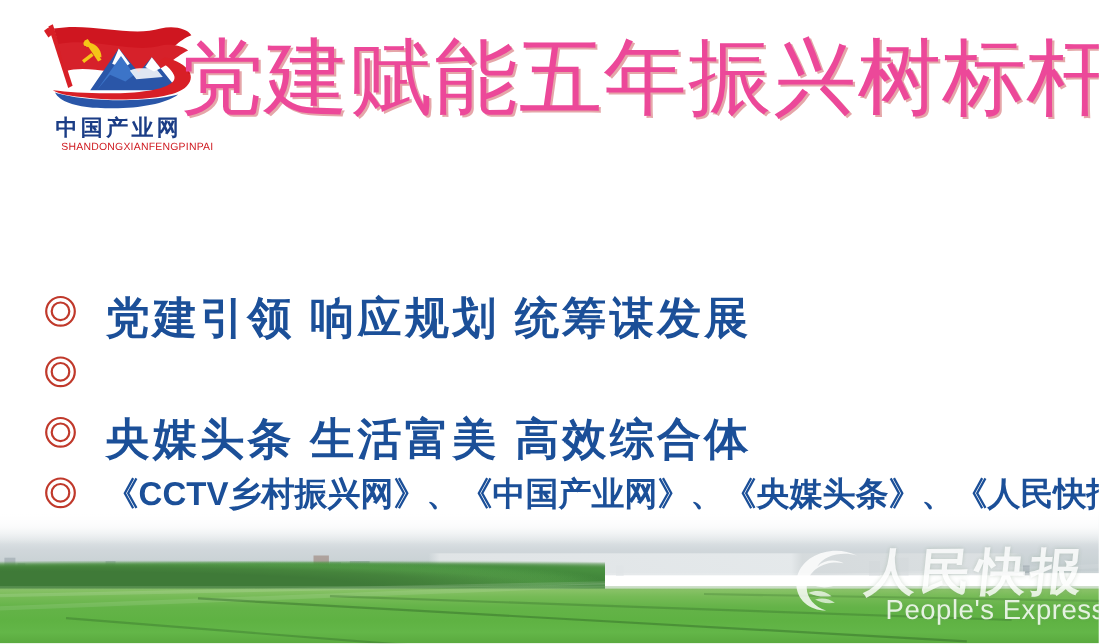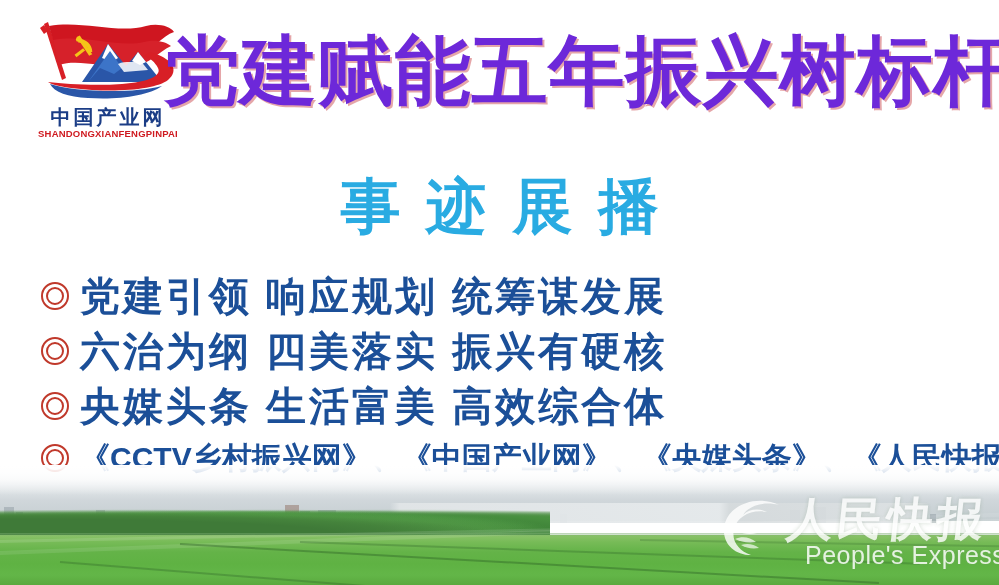--- a/index.html
+++ b/index.html
@@ -136,43 +136,43 @@
     font-size: 20px;
     font-weight: bold;
     color: #1b3d86;
     letter-spacing: 3px;
     line-height: 22px;
     white-space: nowrap;
   }
   .logo-py {
     position: absolute;
     left: 0; top: 110px; width: 172px;
-    text-align: center;
+    text-align: right;
     font-size: 9.5px;
-    font-weight: bold;
+    font-weight: normal;
     color: #cf1a20;
     letter-spacing: 0.2px;
     line-height: 11px;
     white-space: nowrap;
   }
 
   
   .headline {
     position: absolute;
     left: 192px;
     top: 22px;
     width: 790px;
     height: 98px;
     display: flex;
     align-items: center;
     justify-content: center;
     font-size: 76px;
     line-height: 84px;
-    font-weight: bold;
-    color: #6d28d9;
+    font-weight: normal;
+    color: #ec4899;
     letter-spacing: 1px;
     white-space: nowrap;
     text-shadow: 2px 2px 0 rgba(180,0,10,0.35);
   }
 
   
   .subtitle {
     position: absolute;
     left: 0;
     right: 0;
@@ -189,24 +189,24 @@
 
   
   .slogans {
     position: absolute;
     left: 0;
     top: 268px;
     width: 999px;
   }
   .slogan-row {
     display: flex;
-    align-items: center;
     height: 55px;
     padding-left: 40px;
     box-sizing: border-box;
+    gap: 16px;
   }
   .slogan-row.compact { height: 50px; }
   .bullet {
     flex: 0 0 auto;
     width: 30px;
     height: 30px;
     margin-right: 10px;
     position: relative;
   }
   .bullet::before,
@@ -348,32 +348,30 @@
 
       <path d="M28 66 C52 74 110 76 140 68 C126 78 96 82 66 80
                C46 79 32 74 28 66 Z" fill="#2a56a8"></path>
     </svg>
     <div class="logo-cn">中国产业网</div>
     <div class="logo-py">SHANDONGXIANFENGPINPAI</div>
   </div>
 
   <div class="headline">党建赋能五年振兴树标杆</div>
 
-  <div class="subtitle">事迹展播</div>
 
   <div class="slogans">
 
     <div class="slogan-row">
       <span class="bullet"></span>
       <span class="slogan-text">党建引领  响应规划  统筹谋发展</span>
     </div>
 
     <div class="slogan-row">
       <span class="bullet"></span>
-      <span class="slogan-text">六治为纲  四美落实  振兴有硬核</span>
     </div>
 
     <div class="slogan-row">
       <span class="bullet"></span>
       <span class="slogan-text">央媒头条  生活富美  高效综合体</span>
     </div>
 
     <div class="slogan-row compact">
       <span class="bullet"></span>
       <span class="slogan-text sources">《CCTV乡村振兴网》、《中国产业网》、《央媒头条》、《人民快报(百度推介)》</span>

